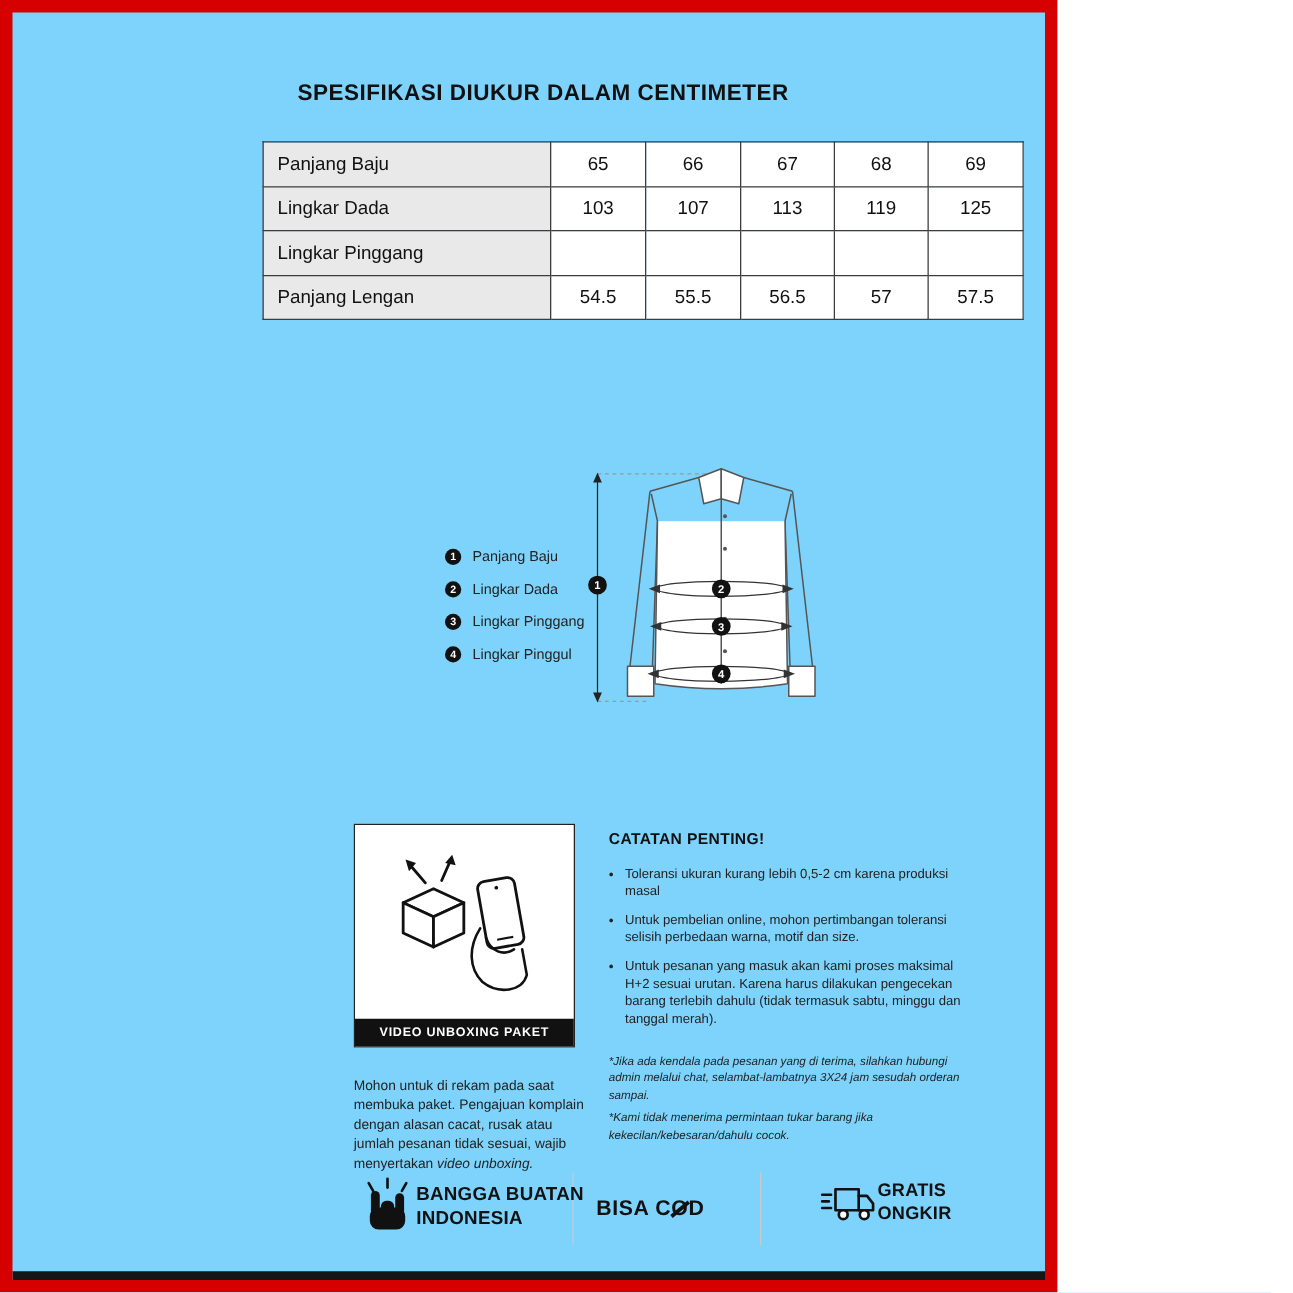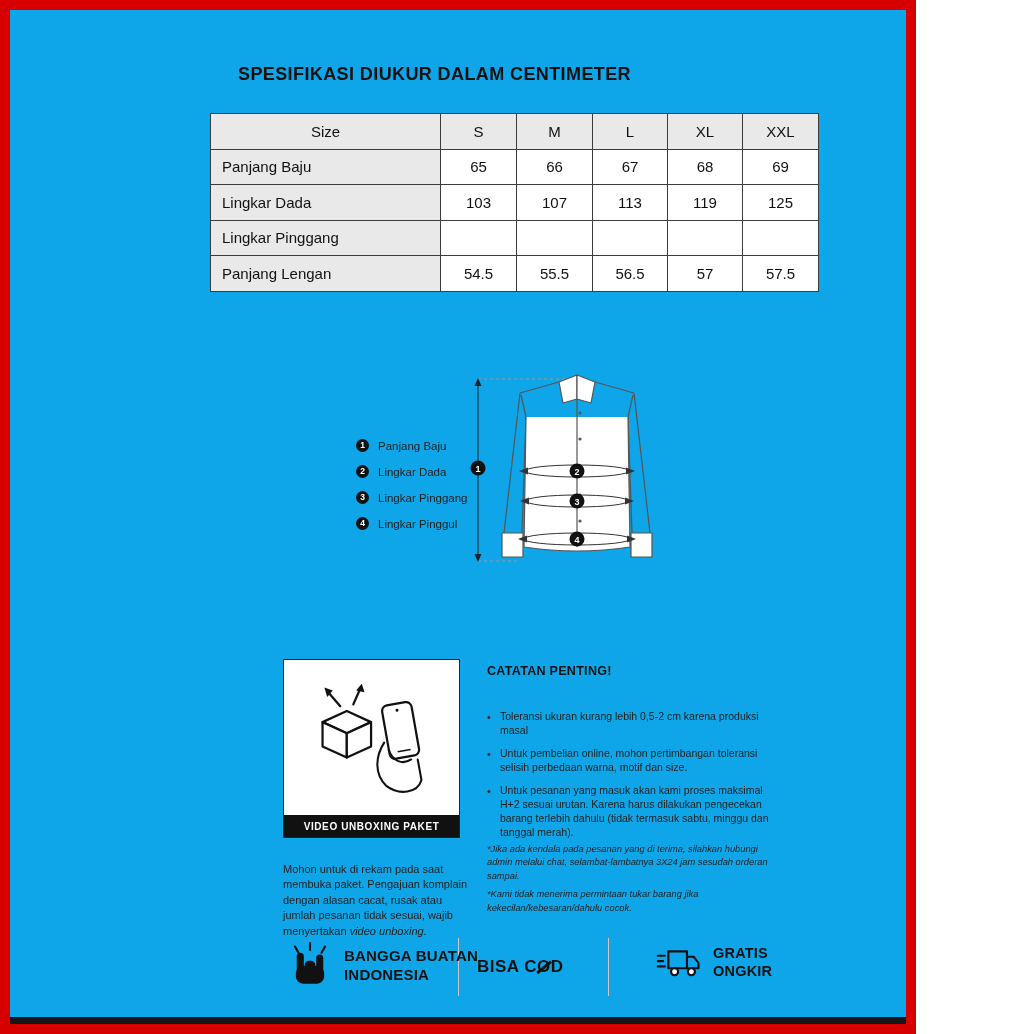--- a/index.html
+++ b/index.html
@@ -1,18 +1,18 @@
 <!DOCTYPE html>
 <html><head>
 <meta charset="utf-8">
 <style>
   * { margin:0; padding:0; box-sizing:border-box; }
   html,body { background:#fff; }
   body { font-family:"Liberation Sans", sans-serif; color:#111; }
-  .page { position:relative; width:916px; height:1034px; background:#0ea5e9; overflow:hidden; }
+  .page { position:relative; width:846px; height:1034px; background:#7dd3fc; overflow:hidden; }
   .red-frame { position:absolute; inset:0; border:10px solid #d60000; pointer-events:none; z-index:50; }
 
   .title { position:absolute; left:238px; top:64px; font-size:18px; font-weight:bold; letter-spacing:.4px; }
 
   
   .size-table { position:absolute; left:210px; top:113px; width:608px; border-collapse:collapse; table-layout:fixed; font-size:15px; }
   .size-table th, .size-table td { border:1px solid #3c3c3c; height:35.5px; text-align:center; font-weight:normal; background:#fff; padding:0 2px; }
   .size-table th { background:#e9e9e9; }
   .size-table td.lab { text-align:left; padding-left:11px; background:#e9e9e9; }
 
@@ -26,32 +26,32 @@
 
   
   .unbox { position:absolute; left:283px; top:659px; width:177px; height:179px; border:1.5px solid #222; display:flex; flex-direction:column; background:#fff; }
   .unbox-art { flex:1; display:flex; align-items:center; justify-content:center; }
   .unbox-caption { background:#111; color:#fff; font-size:10px; font-weight:bold; text-align:center; letter-spacing:.6px; padding:6px 0 5px; }
   .unbox-note { position:absolute; left:283px; top:862px; width:194px; font-size:11px; line-height:1.4; color:#222; }
   .unbox-note .it { font-style:italic; }
 
   
   .catatan { position:absolute; left:487px; top:664px; width:288px; }
-  .catatan-heading { font-size:12.5px; font-weight:bold; letter-spacing:.3px; margin-bottom:32px; }
+  .catatan-heading { font-size:12.5px; font-weight:bold; letter-spacing:.3px; margin-bottom:15px; }
   .catatan ul { list-style:none; }
   .catatan li { position:relative; padding-left:13px; font-size:10.5px; line-height:1.33; margin-bottom:9px; color:#222; }
   .catatan li::before { content:"\2022"; position:absolute; left:0; top:0; font-size:11px; }
   .footnotes { position:absolute; left:487px; top:843px; width:292px; font-size:9.3px; font-style:italic; line-height:1.45; color:#222; }
   .footnotes p { margin-bottom:5px; }
   .footnotes .bld { font-weight:bold; }
 
   
   .badge-divider { position:absolute; top:938px; width:1px; height:58px; background:#c9c9c9; }
   .div-1 { left:458px; } .div-2 { left:608px; }
-  .badge { position:absolute; display:flex; align-items:center; gap:11px; }
+  .badge { position:absolute; display:flex; align-items:center; gap:0; }
   .badge-bbi { left:287px; top:941px; }
   .badge-text { font-size:15px; font-weight:bold; line-height:1.25; letter-spacing:.2px; }
   .badge-cod { left:477px; top:957px; font-size:17px; font-weight:bold; letter-spacing:.5px; gap:0; }
   .cod-o { position:relative; display:inline-block; }
   .cod-o::after { content:""; position:absolute; left:-2px; right:-2px; top:46%; height:2.6px; background:#111; transform:rotate(-40deg); }
   .badge-ongkir { left:656px; top:944px; }
   .badge-ongkir .badge-text { font-size:14.5px; }
 
   .bottom-strip { position:absolute; left:10px; right:10px; bottom:10px; height:7px; background:#161616; }
 </style>
@@ -65,28 +65,20 @@
   <table class="size-table">
     <colgroup>
       <col style="width:230px">
         <col style="width:76px">
         <col style="width:76px">
       <col style="width:75px">
         <col style="width:75px">
         <col style="width:76px">
     </colgroup>
     <tbody>
-        <tr>
-      <th>Size</th>
-      <th>S</th>
-      <th>M</th>
-      <th>L</th>
-      <th>XL</th>
-      <th>XXL</th>
-    </tr>
     <tr>
       <td class="lab">Panjang Baju</td>
       <td>65</td>
       <td>66</td>
       <td>67</td>
       <td>68</td>
       <td>69</td>
     </tr>
     <tr>
       <td class="lab">Lingkar Dada</td>

